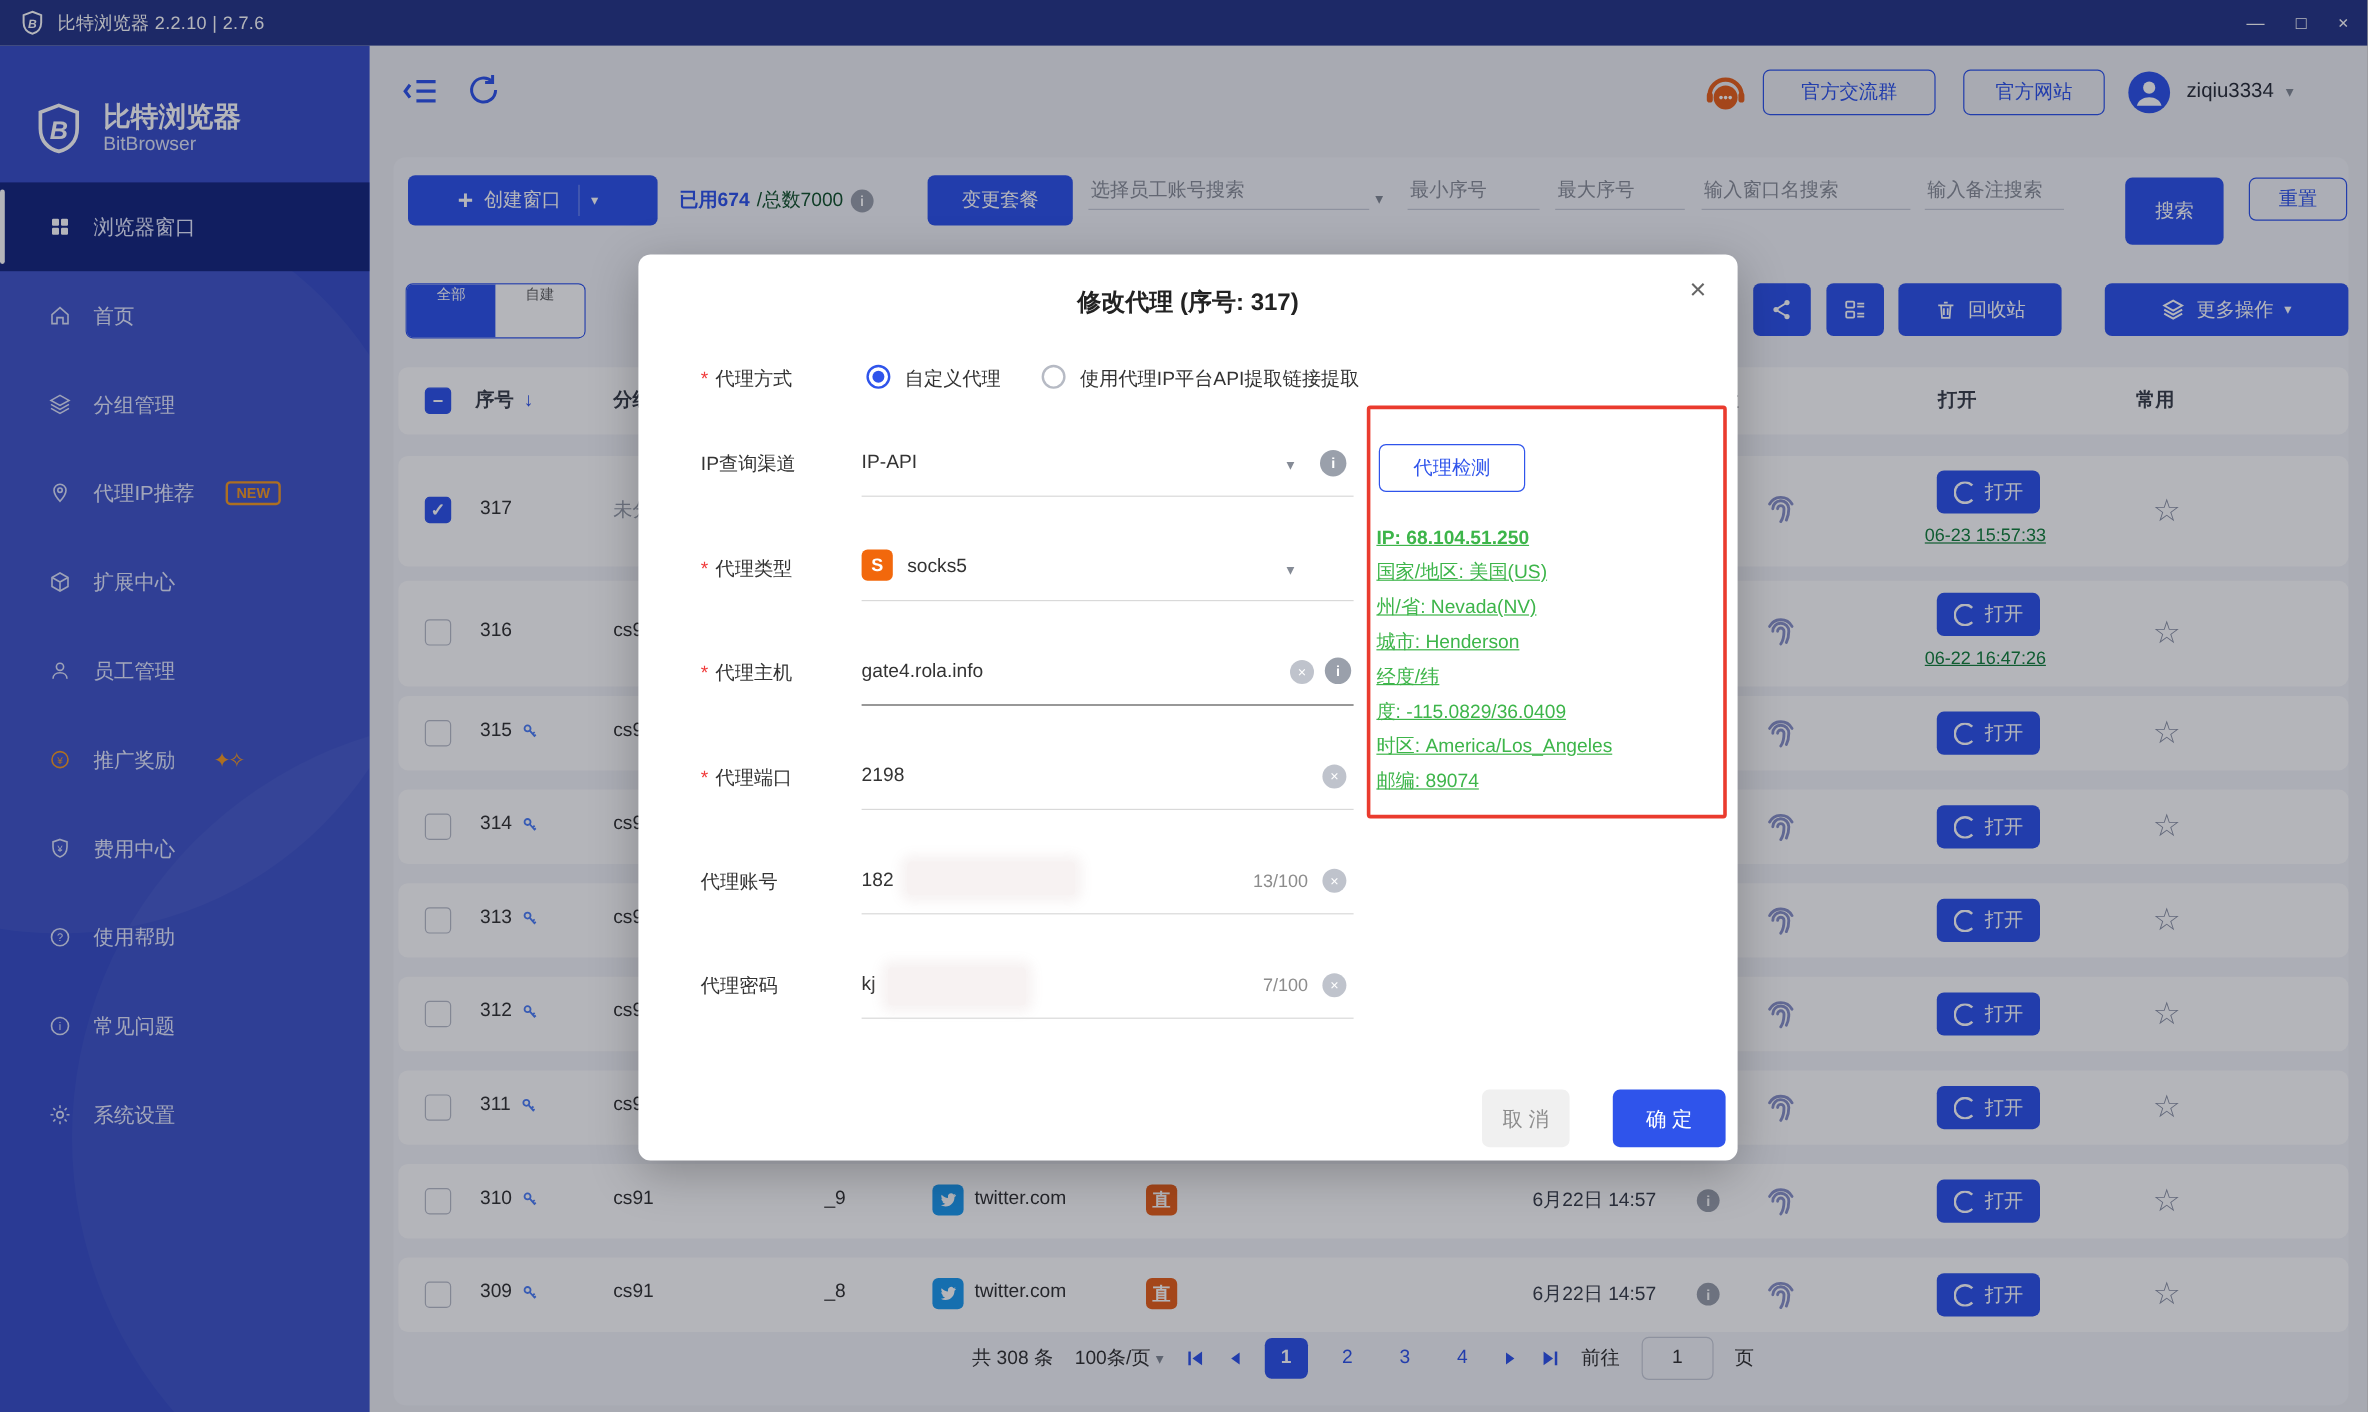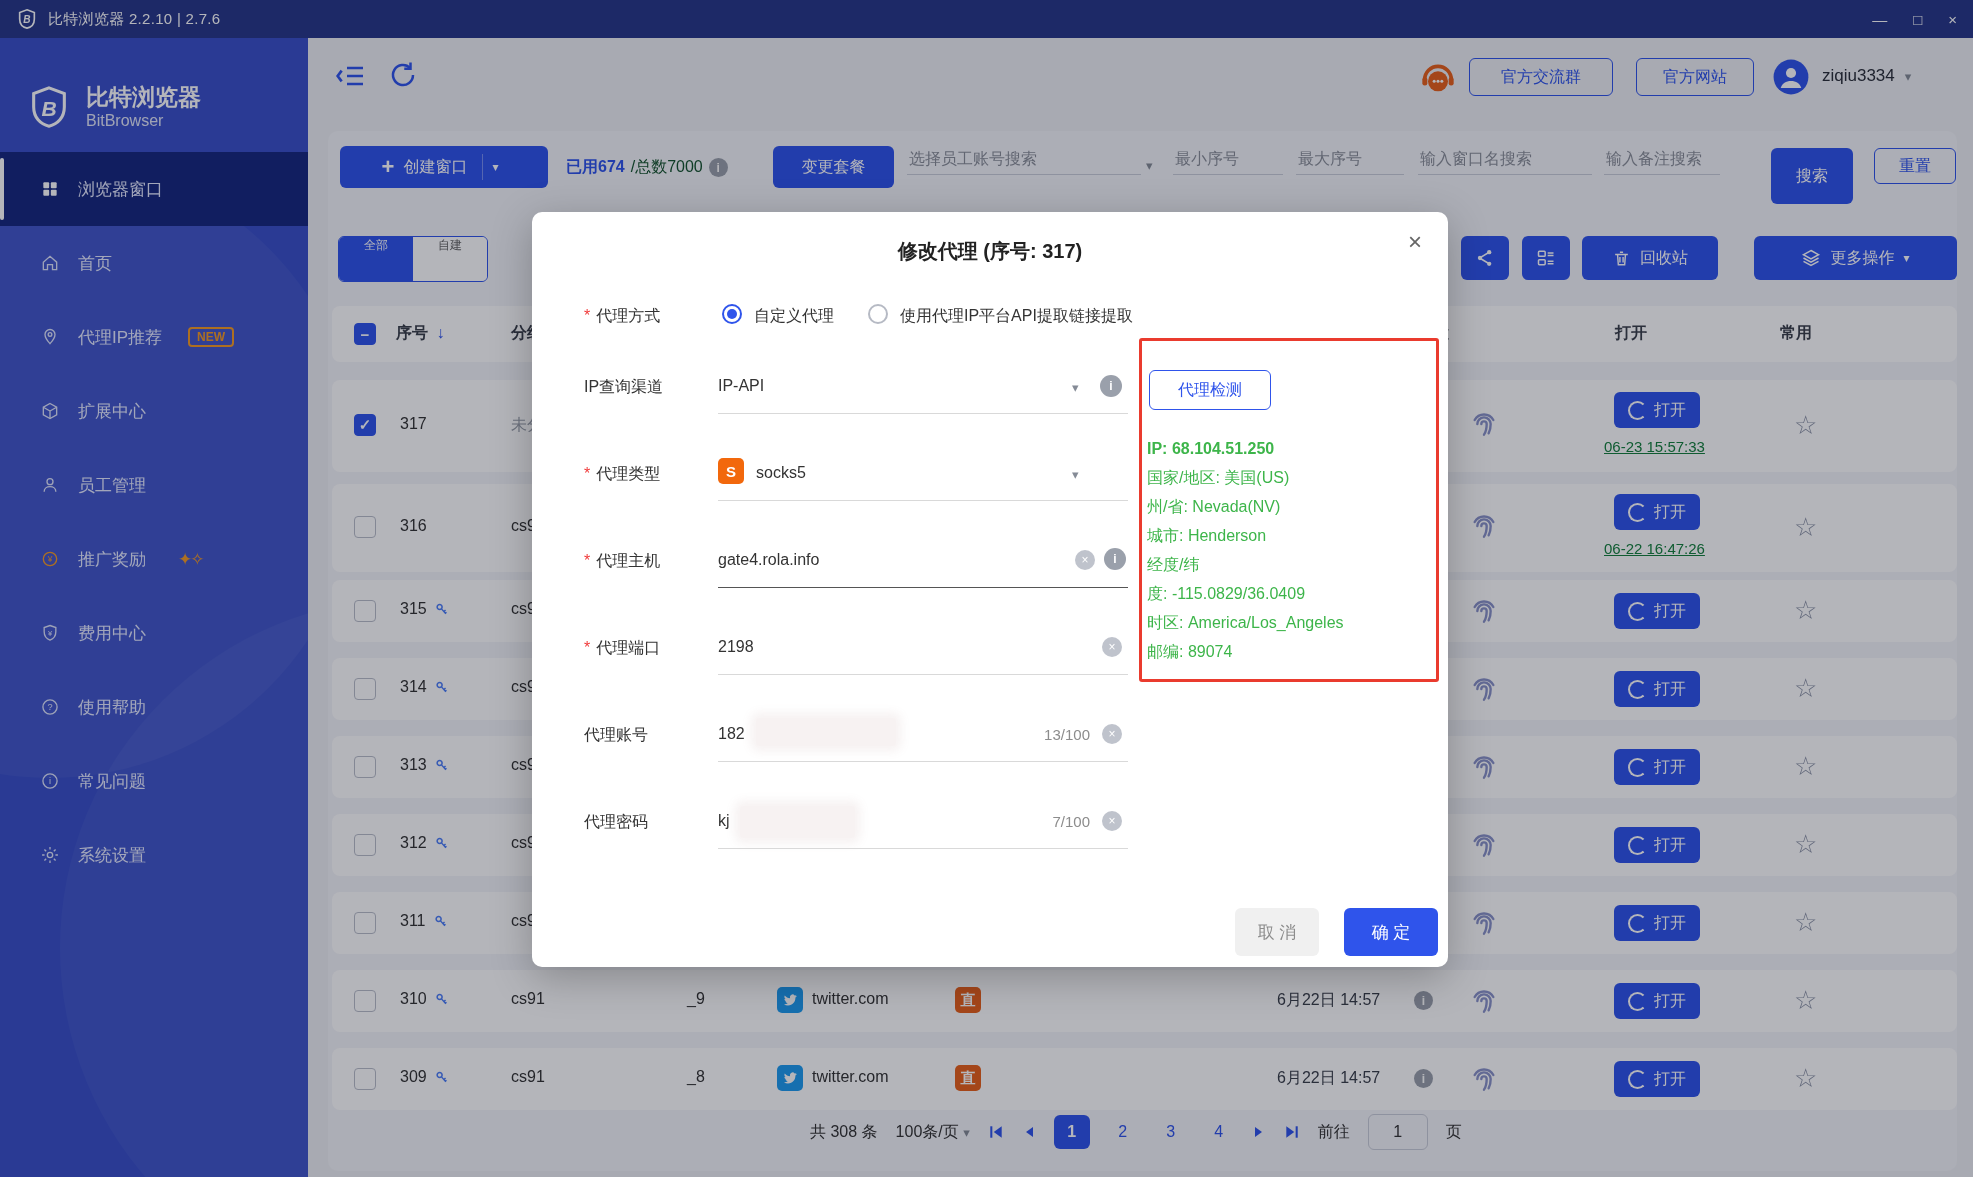--- a/index.html
+++ b/index.html
@@ -98,25 +98,25 @@
   .radio{width:20px;height:20px;border-radius:50%;box-sizing:border-box;position:absolute;cursor:pointer;}
   .radio.sel{border:2px solid #2f54eb;}
   .radio.sel::after{content:"";position:absolute;inset:3px;background:#2f54eb;border-radius:50%;}
   .radio.un{border:2px solid #b6bac4;}
   .s-badge{position:absolute;width:26px;height:26px;background:#f2680c;border-radius:5px;color:#fff;font-weight:bold;
            font-size:15px;display:flex;align-items:center;justify-content:center;}
   .counter{position:absolute;left:440px;width:118px;text-align:right;color:#8c8c8c;font-size:15px;}
   .redact{position:absolute;background:#f7f2f2;border-radius:4px;box-shadow:0 0 9px 6px rgba(247,242,242,.95);}
   .check-btn{position:absolute;left:617px;top:158px;width:122px;height:40px;}
   .g-block{position:absolute;left:615px;top:222px;width:290px;}
-  .g-line{color:#3db54a;font-size:16px;line-height:29px;white-space:nowrap;}
+  .g-line{color:#3db54a;font-size:16px;line-height:29px;white-space:nowrap;text-decoration:underline;}
   .g-line.b{font-weight:bold;}
   .red-box{position:absolute;left:607px;top:126px;width:294px;height:338px;border:3px solid #ea3b2e;border-radius:3px;
            pointer-events:none;z-index:5;}
-  .m-cancel{position:absolute;left:703px;top:696px;width:84px;height:48px;background:#f0f0f0;color:#8c8c8c;border:none;
+  .m-cancel{position:absolute;left:703px;top:696px;width:73px;height:48px;background:#f0f0f0;color:#8c8c8c;border:none;
             border-radius:6px;font-size:17px;cursor:pointer;font-family:inherit;}
   .m-ok{position:absolute;left:812px;top:696px;width:94px;height:48px;font-size:17px;}
 </style>
 </head>
 <body>
 
 <div class="screen">
 
   <div class="titlebar">
     <svg width="22" height="22" viewBox="0 0 24 24">
@@ -150,20 +150,28 @@
             <rect x="4" y="13" width="7" height="7" rx="1.2"></rect>
             <rect x="13" y="13" width="7" height="7" rx="1.2"></rect>
           </svg>
         <span>浏览器窗口</span>
       </div>
       <div class="nav-item">
         <svg width="20" height="20" viewBox="0 0 24 24" fill="none" stroke="#dfe4fb" stroke-width="1.6">
             <path d="M4 11 12 4l8 7v9h-5v-6h-6v6H4z"></path>
           </svg>
         <span>首页</span>
+      </div>
+      <div class="nav-item">
+        <svg width="20" height="20" viewBox="0 0 24 24" fill="none" stroke="#dfe4fb" stroke-width="1.6">
+            <path d="M12 3 21 8 12 13 3 8z"></path>
+            <path d="M3 12l9 5 9-5"></path>
+            <path d="M3 16l9 5 9-5"></path>
+          </svg>
+        <span>分组管理</span>
       </div>
       <div class="nav-item">
         <svg width="20" height="20" viewBox="0 0 24 24" fill="none" stroke="#dfe4fb" stroke-width="1.6">
             <path d="M12 3a6 6 0 0 1 6 6c0 4.5-6 11-6 11S6 13.5 6 9a6 6 0 0 1 6-6z"></path>
             <circle cx="12" cy="9" r="2.2"></circle>
           </svg>
         <span>代理IP推荐</span>
         <span class="badge-new">NEW</span>
       </div>
       <div class="nav-item">

